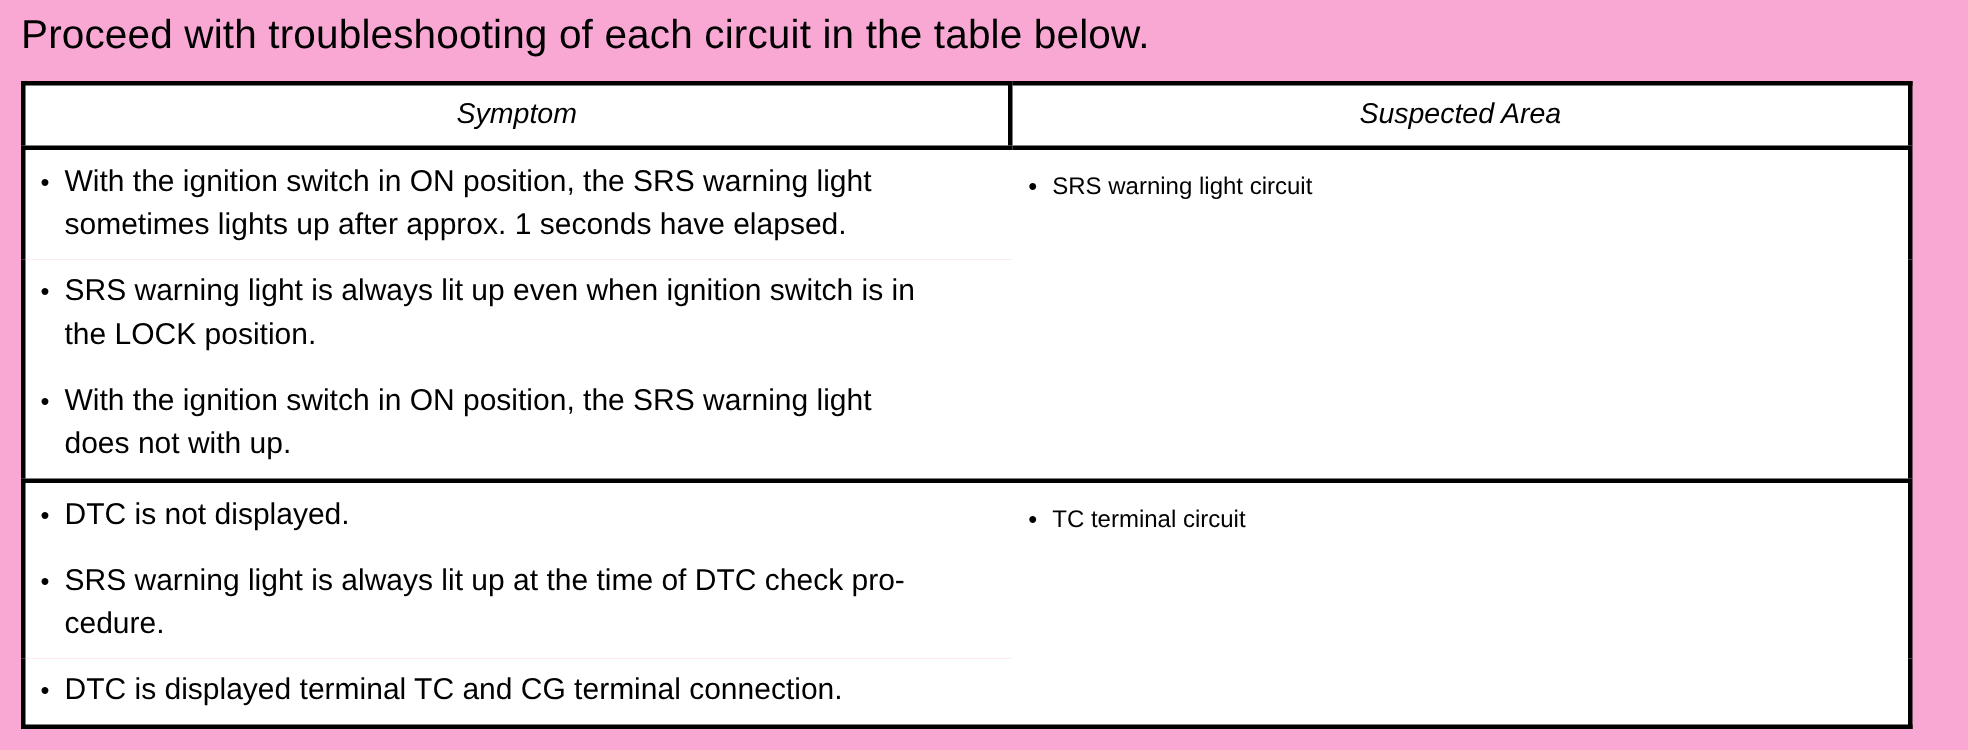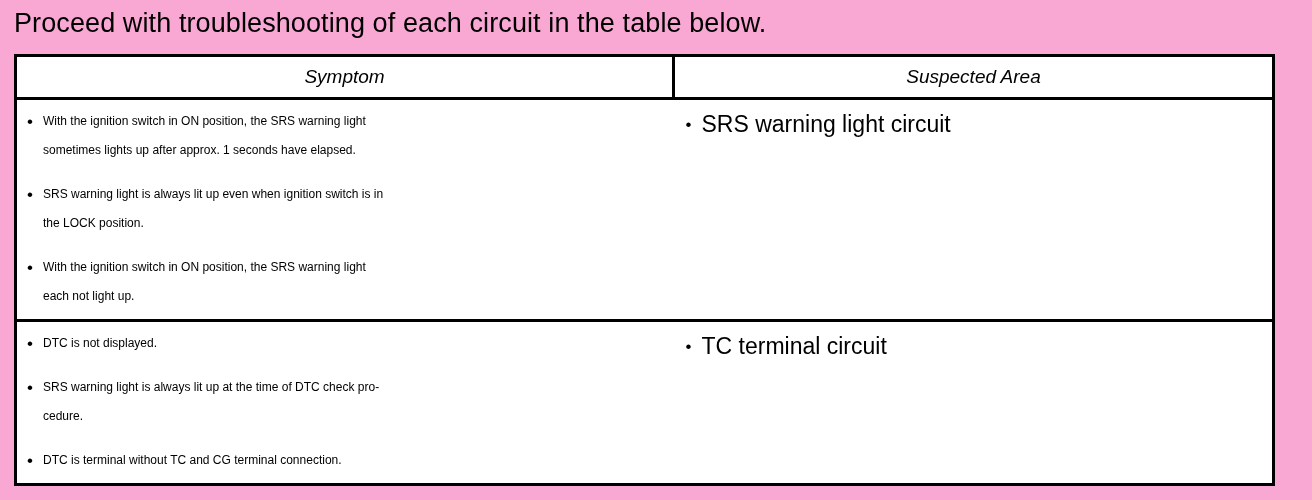--- a/index.html
+++ b/index.html
@@ -73,35 +73,35 @@
     padding: 9px 6px 9px 6px;
     height: 22px;
     font-style: italic;
   }
   tr.head th.th-area {
     border-left: 3px solid #000;
   }
 
   
   td.symptom {
-    font-size: 12px;
+    font-size: 20px;
     line-height: 29px;
     padding: 7px 10px 8px 10px;
     border-bottom: 2px solid #000;
   }
   td.symptom.group-end {
     border-bottom: 3px solid #000;
   }
   td.symptom.last {
     border-bottom: 0;
   }
 
   
   td.area {
-    font-size: 23px;
+    font-size: 16px;
     line-height: 29px;
     padding: 10px 10px 10px 12px;
     border-left: 3px solid #000;
     vertical-align: middle;
   }
   td.area.group-end {
     border-bottom: 3px solid #000;
   }
   td.area.last {
     border-bottom: 0;
@@ -175,21 +175,21 @@
               </span>
             </div>
           </td>
         </tr>
 
         <tr>
           <td class="symptom group-end">
             <div class="bullet">
               <span class="txt">
                 <span class="ln">With the ignition switch in ON position, the SRS warning light</span>
-                <span class="ln">each not light up.</span>
+                <span class="ln">does not with up.</span>
               </span>
             </div>
           </td>
         </tr>
 
         <tr>
           <td class="symptom">
             <div class="bullet">
               <span class="txt">
                 <span class="ln">DTC is not displayed.</span>
@@ -211,21 +211,21 @@
                 <span class="ln">cedure.</span>
               </span>
             </div>
           </td>
         </tr>
 
         <tr>
           <td class="symptom last">
             <div class="bullet">
               <span class="txt">
-                <span class="ln">DTC is terminal without TC and CG terminal connection.</span>
+                <span class="ln">DTC is displayed terminal TC and CG terminal connection.</span>
               </span>
             </div>
           </td>
         </tr>
 
       </tbody>
     </table>
   </div>
 
 </div>

